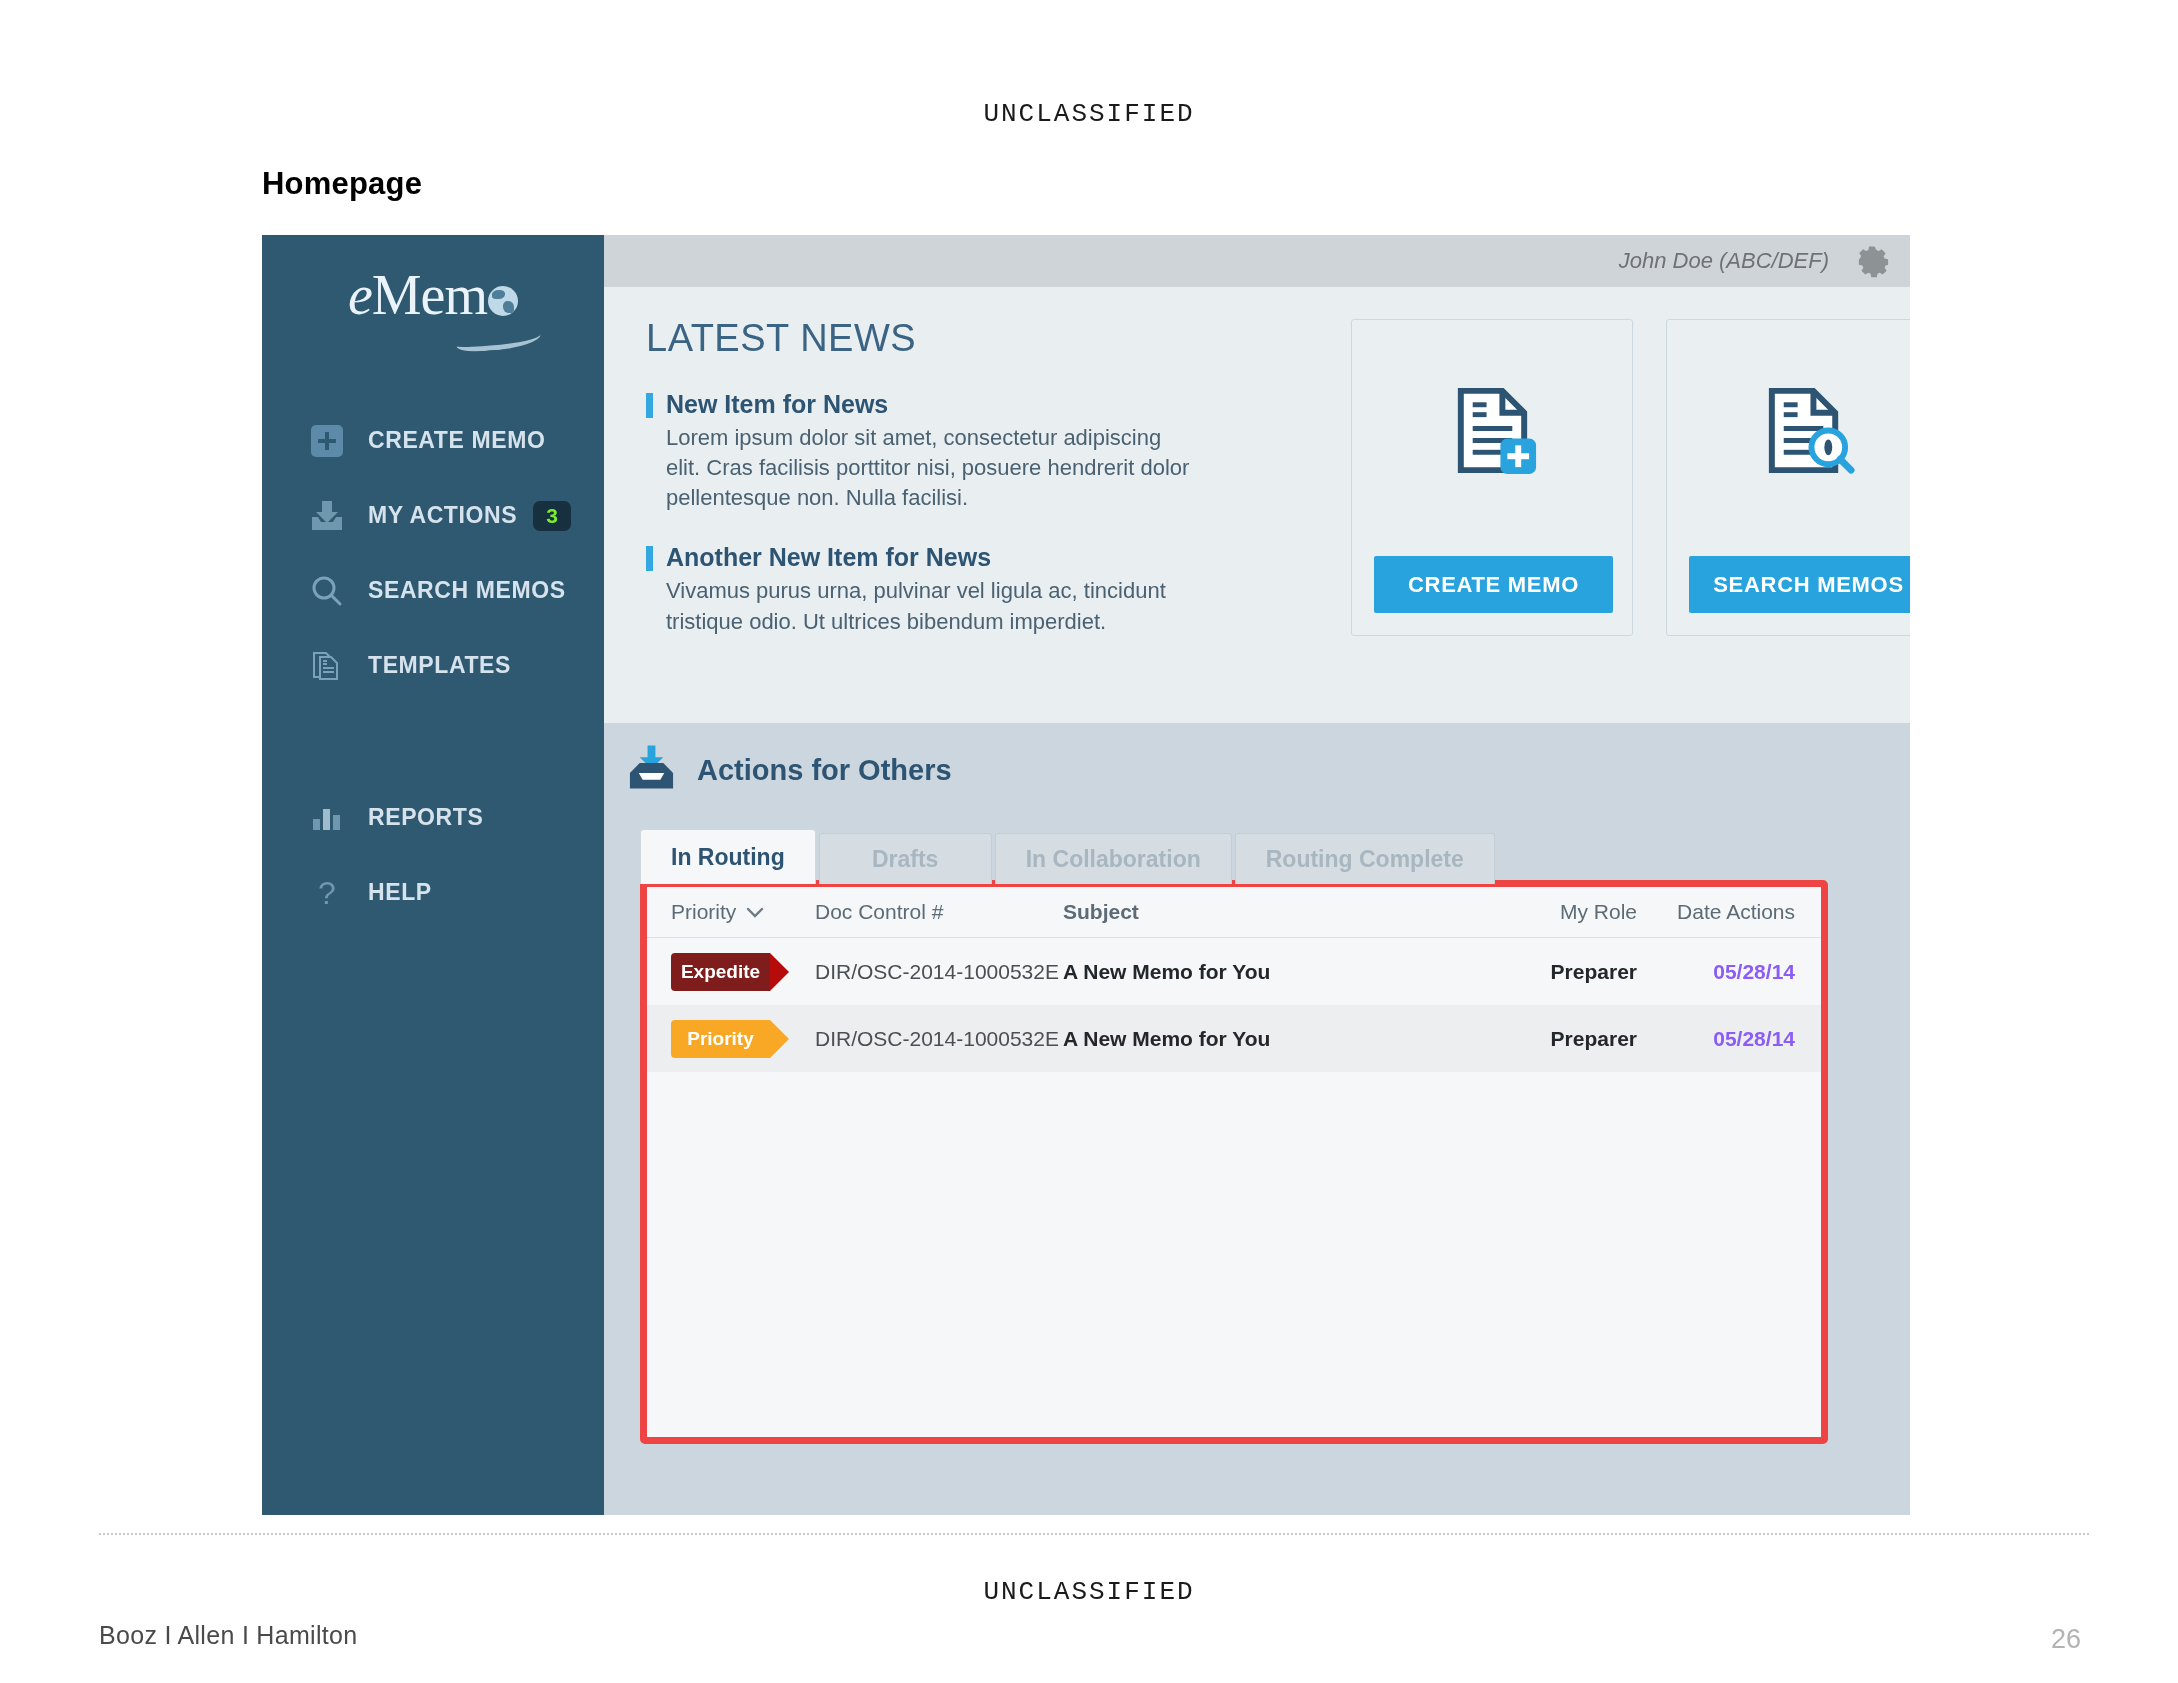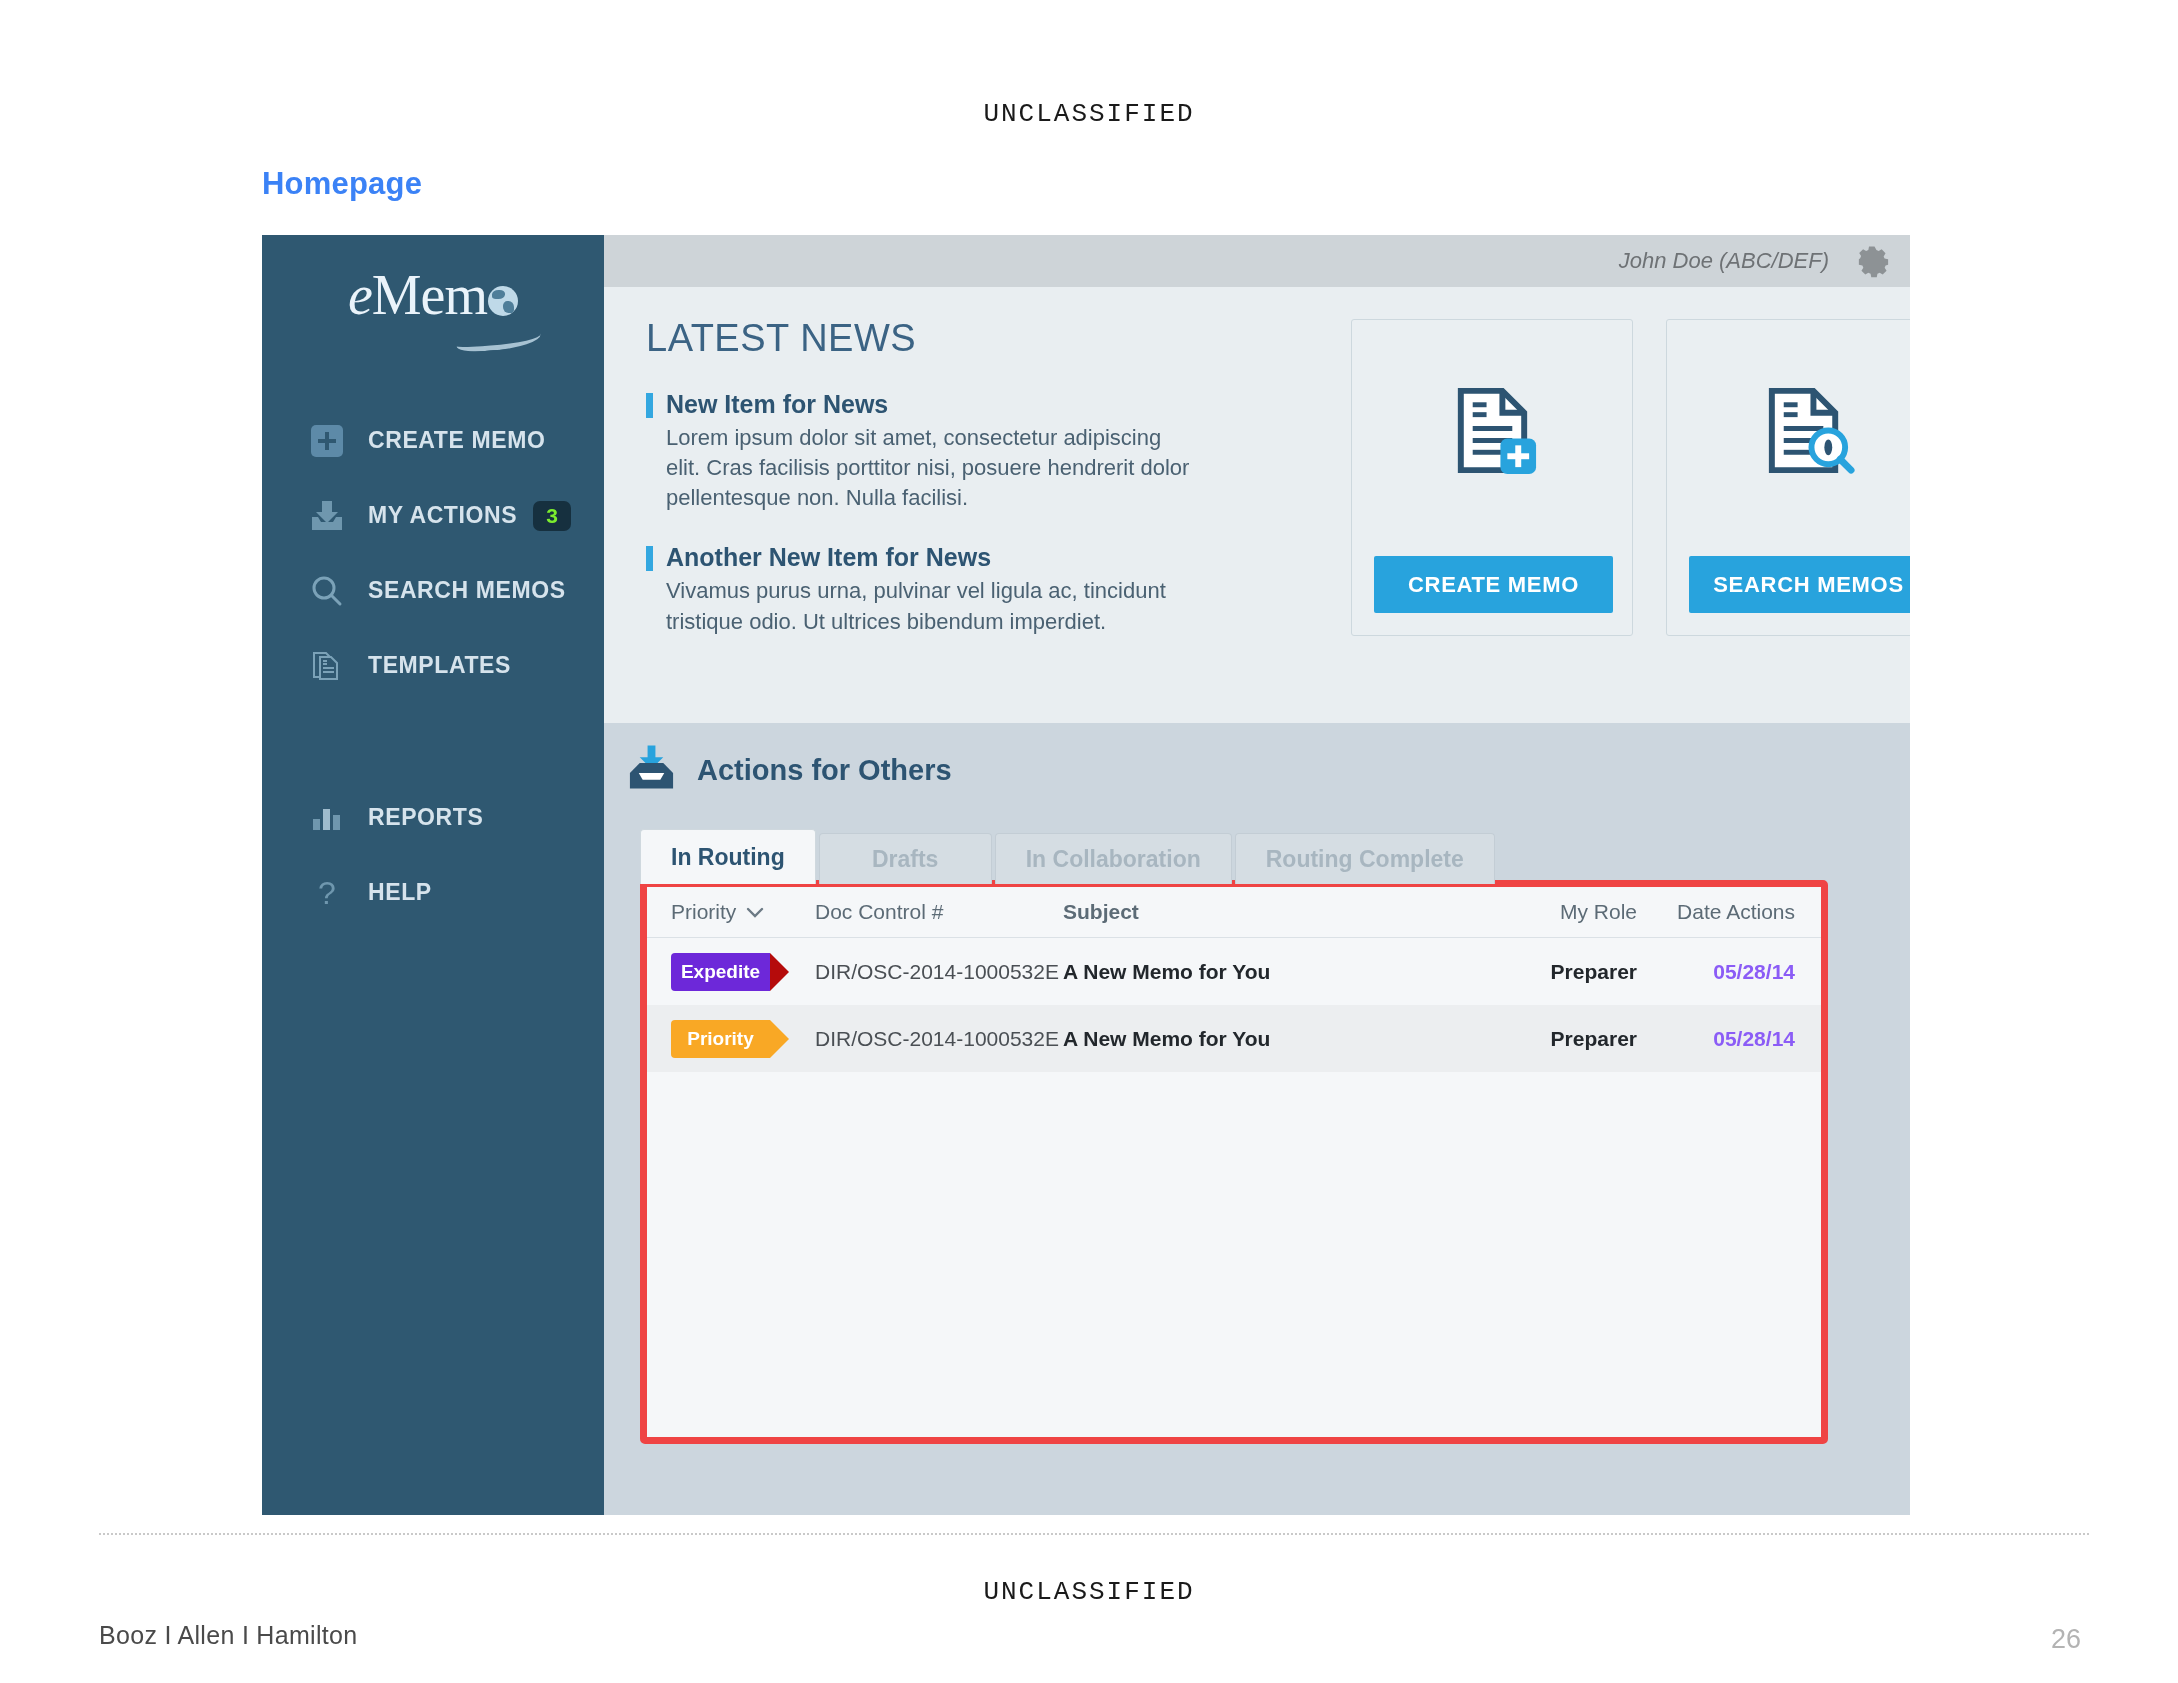--- a/index.html
+++ b/index.html
@@ -25,21 +25,21 @@
     letter-spacing: 2px;
     color: #1a1a1a;
   }
 
   .slide-title {
     position: absolute;
     top: 166px;
     left: 262px;
     font-size: 31px;
     font-weight: bold;
-    color: #3b82f6;
+    color: #000000;
     letter-spacing: 0.2px;
   }
 
   .footer-rule {
     position: absolute;
     top: 1533px;
     left: 99px;
     width: 1990px;
     border-top: 2px dotted #c9c9c9;
   }
@@ -407,21 +407,21 @@
   .pbadge::after {
     content: "";
     position: absolute;
     left: 99px;
     top: 0;
     width: 0; height: 0;
     border-top: 19px solid transparent;
     border-bottom: 19px solid transparent;
     border-left: 19px solid currentColor;
   }
-  .pbadge.expedite { background: #6d28d9; color: #ffffff; }
+  .pbadge.expedite { background: #7f1d1d; color: #ffffff; }
   .pbadge.expedite::after { border-left-color: #b50b0b; }
   .pbadge.priority { background: #f9a825; color: #ffffff; }
   .pbadge.priority::after { border-left-color: #f9a825; }
 </style>
 </head>
 <body>
 
 <div class="slide-classification-top">UNCLASSIFIED</div>
 <div class="slide-title">Homepage</div>
 

